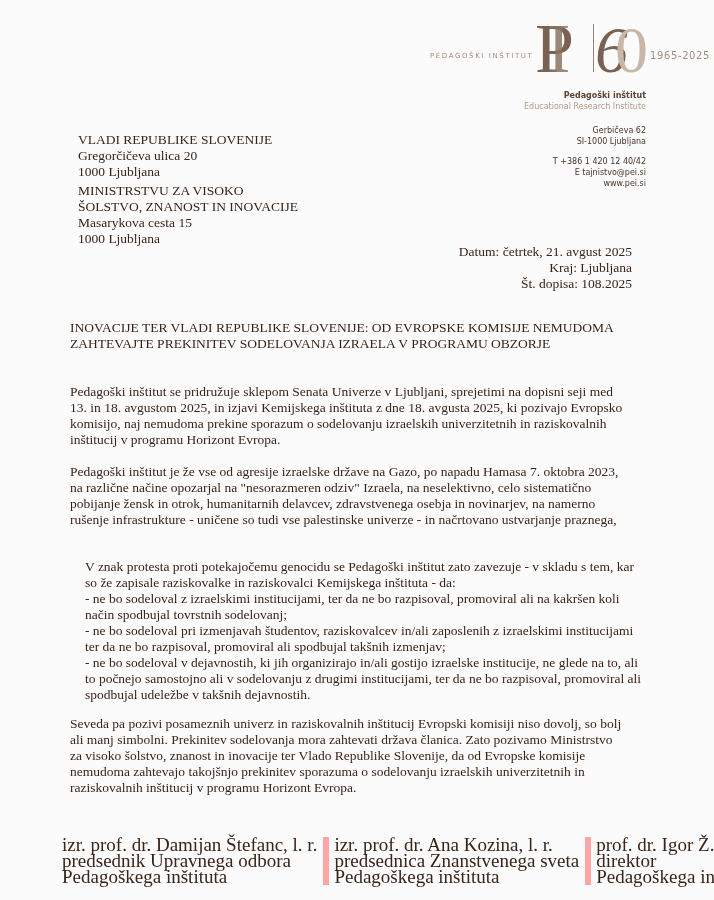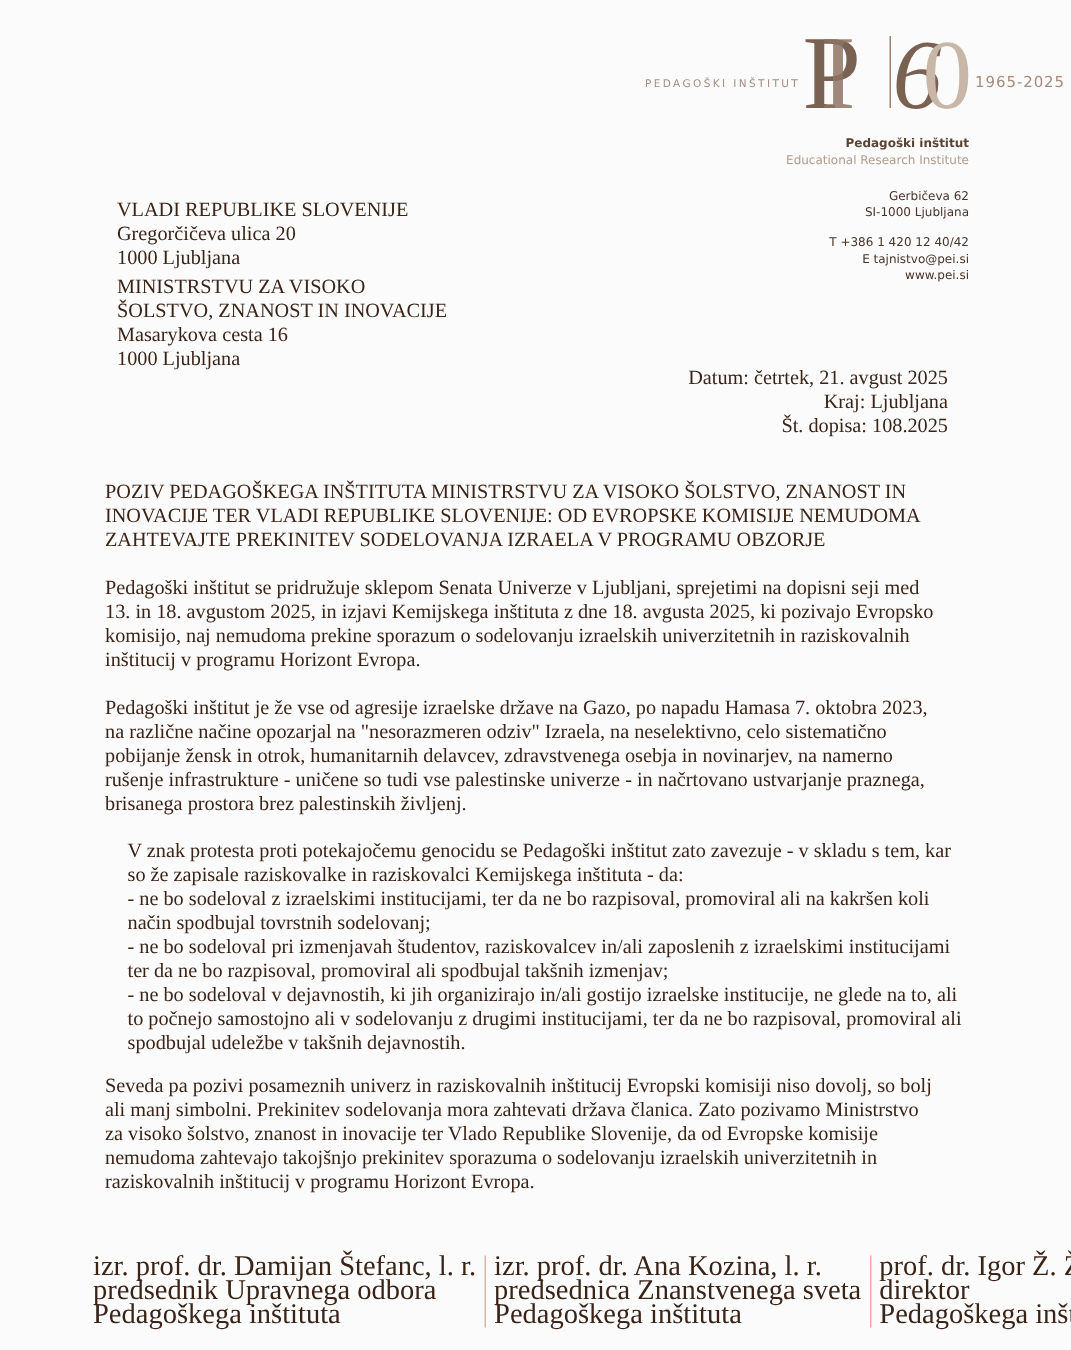--- a/index.html
+++ b/index.html
@@ -109,21 +109,21 @@
       left: 62px;
       display: flex;
       font-size: 19px;
       line-height: 16px;
     }
     .sig {
       padding-right: 6px;
       white-space: nowrap;
     }
     .sig + .sig {
-      border-left: 1px solid #fca5a5;
+      border-left: 6px solid #fca5a5;
       padding-left: 5px;
     }
     .sig .line { display: block; }
   </style>
 </head>
 <body>
 
 <div class="logo-row">
   <div class="logo-left-text">PEDAGOŠKI INŠTITUT</div>
   <svg class="logo-mark" viewBox="0 0 118 62">
@@ -155,49 +155,47 @@
 
 <div class="addr addr1">
   <span class="line">VLADI REPUBLIKE SLOVENIJE</span>
   <span class="line">Gregorčičeva ulica 20</span>
   <span class="line">1000 Ljubljana</span>
 </div>
 
 <div class="addr addr2">
   <span class="line">MINISTRSTVU ZA VISOKO</span>
   <span class="line">ŠOLSTVO, ZNANOST IN INOVACIJE</span>
-  <span class="line">Masarykova cesta 16</span>
+  <span class="line">Masarykova cesta 15</span>
   <span class="line">1000 Ljubljana</span>
 </div>
 
 <div class="meta">
   <span class="line">Datum: četrtek, 21. avgust 2025</span>
   <span class="line">Kraj: Ljubljana</span>
   <span class="line">Št. dopisa: 108.2025</span>
 </div>
 
 <div class="subject">
-  <span class="line" style="display:block;white-space:nowrap">POZIV PEDAGOŠKEGA INŠTITUTA MINISTRSTVU ZA VISOKO ŠOLSTVO, ZNANOST IN</span>
   <span class="line" style="display:block;white-space:nowrap">INOVACIJE TER VLADI REPUBLIKE SLOVENIJE: OD EVROPSKE KOMISIJE NEMUDOMA</span>
   <span class="line" style="display:block;white-space:nowrap">ZAHTEVAJTE PREKINITEV SODELOVANJA IZRAELA V PROGRAMU OBZORJE</span>
 </div>
 
 <div class="body-text p1">
   <span class="line">Pedagoški inštitut se pridružuje sklepom Senata Univerze v Ljubljani, sprejetimi na dopisni seji med</span>
   <span class="line">13. in 18. avgustom 2025, in izjavi Kemijskega inštituta z dne 18. avgusta 2025, ki pozivajo Evropsko</span>
   <span class="line">komisijo, naj nemudoma prekine sporazum o sodelovanju izraelskih univerzitetnih in raziskovalnih</span>
   <span class="line">inštitucij v programu Horizont Evropa.</span>
 </div>
 
 <div class="body-text p2">
   <span class="line">Pedagoški inštitut je že vse od agresije izraelske države na Gazo, po napadu Hamasa 7. oktobra 2023,</span>
   <span class="line">na različne načine opozarjal na "nesorazmeren odziv" Izraela, na neselektivno, celo sistematično</span>
   <span class="line">pobijanje žensk in otrok, humanitarnih delavcev, zdravstvenega osebja in novinarjev, na namerno</span>
   <span class="line">rušenje infrastrukture - uničene so tudi vse palestinske univerze - in načrtovano ustvarjanje praznega,</span>
-  <span class="line">brisanega prostora brez palestinskih življenj.</span>
 </div>
 
 <div class="body-text p3">
   <span class="line">V znak protesta proti potekajočemu genocidu se Pedagoški inštitut zato zavezuje - v skladu s tem, kar</span>
   <span class="line">so že zapisale raziskovalke in raziskovalci Kemijskega inštituta - da:</span>
   <span class="line">- ne bo sodeloval z izraelskimi institucijami, ter da ne bo razpisoval, promoviral ali na kakršen koli</span>
   <span class="line">način spodbujal tovrstnih sodelovanj;</span>
   <span class="line">- ne bo sodeloval pri izmenjavah študentov, raziskovalcev in/ali zaposlenih z izraelskimi institucijami</span>
   <span class="line">ter da ne bo razpisoval, promoviral ali spodbujal takšnih izmenjav;</span>
   <span class="line">- ne bo sodeloval v dejavnostih, ki jih organizirajo in/ali gostijo izraelske institucije, ne glede na to, ali</span>

